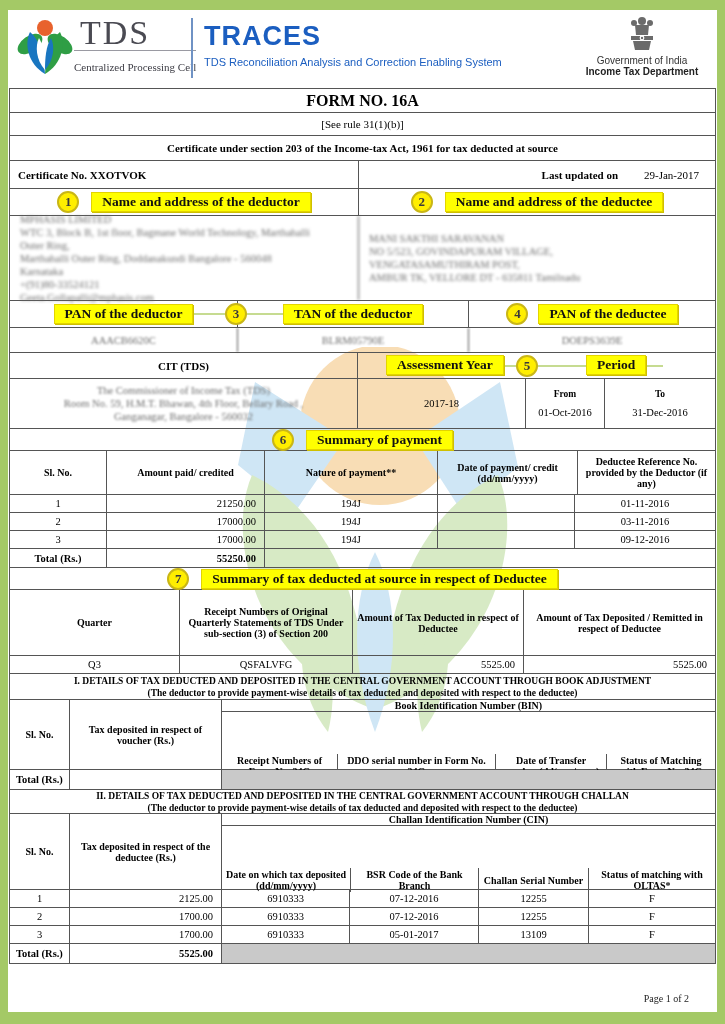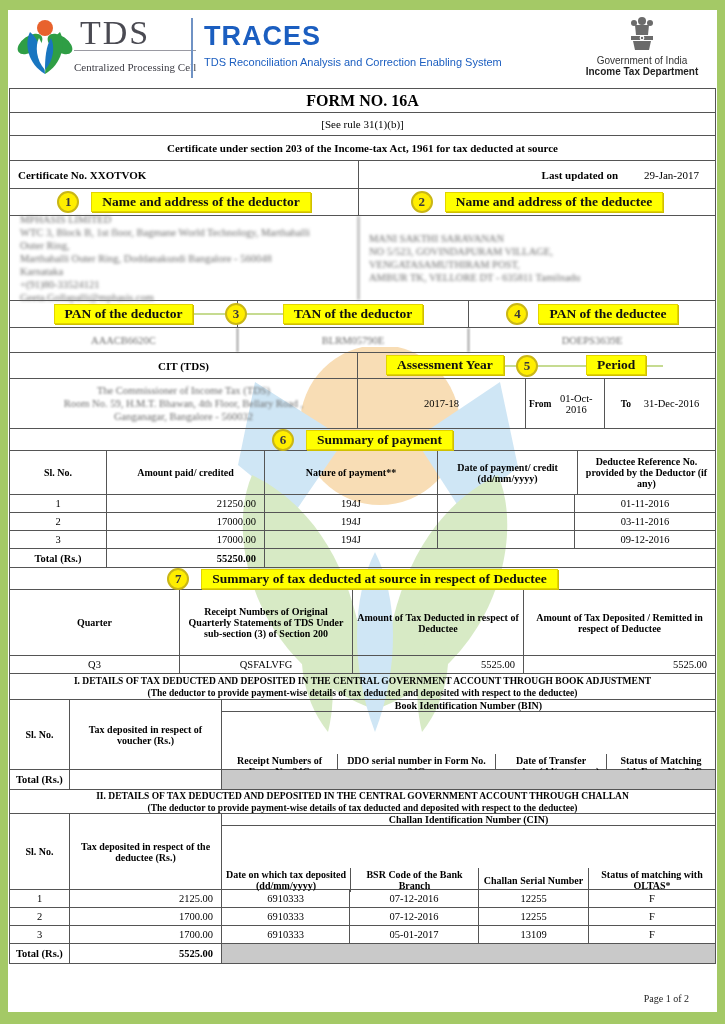--- a/index.html
+++ b/index.html
@@ -58,21 +58,21 @@
   .pt1 { width:228px; } .pt2 { width:231px; } .pt3 { flex:1; }
   .r-pantan-val { height:25px; font-size:10.5px; }
   .blurv { color:#6e6e6e; filter:blur(1.3px); }
 
   .r-cithead { height:26px; }
   .cit-l { width:348px; border-right:1px solid #555; height:100%; display:flex; align-items:center; justify-content:center; font-weight:bold; font-size:11px; }
   .cit-r { flex:1; height:100%; position:relative; }
 
   .r-citval { height:50px; align-items:stretch; font-size:10.5px; }
   .citv1 { width:348px; } .citv2 { width:168px; } .citv3 { width:79px; } .citv4 { flex:1; }
-  .fromto { flex-direction:row; justify-content:space-evenly; }
+  .fromto { flex-direction:column; justify-content:space-evenly; }
   .fromto .lab { font-weight:bold; font-size:9.5px; }
 
   .r-c67 { height:22px; justify-content:center; gap:12px; }
 
   
   .p1{width:97px;} .p2{width:158px;} .p3{width:173px;} .p4{width:137px;} .p5{flex:1;}
   .thead { font-weight:bold; font-size:10px; }
   .r-phead { height:44px; align-items:stretch; }
   .r-prow { height:18px; font-size:10.5px; }
   .r-ptotal { height:19px; font-size:10.5px; }

